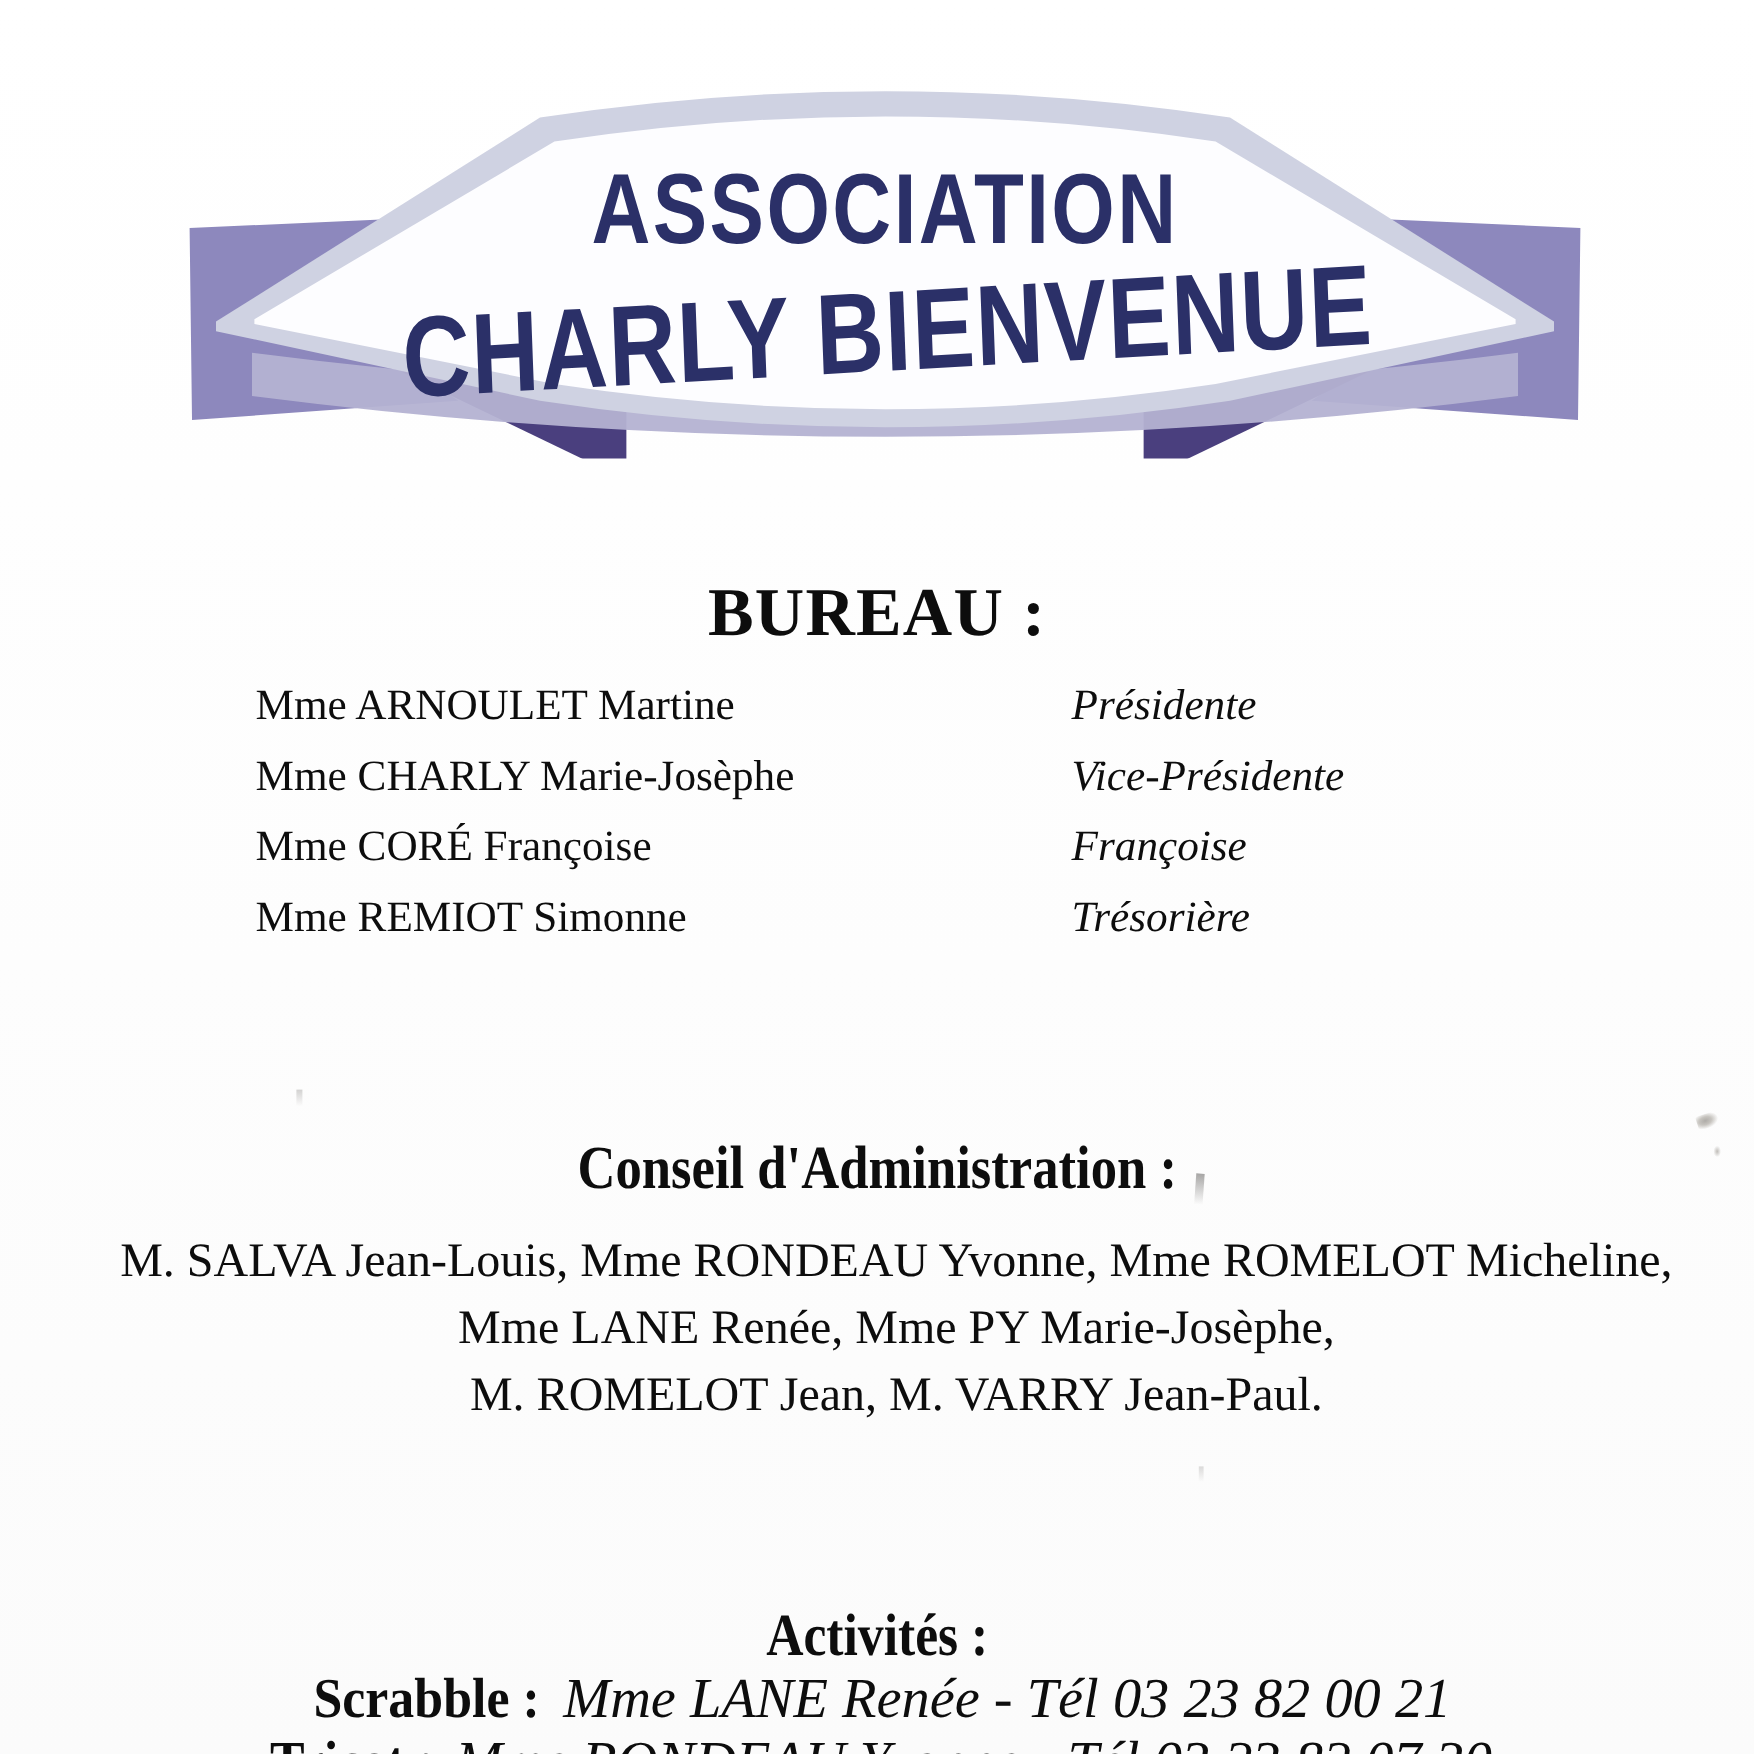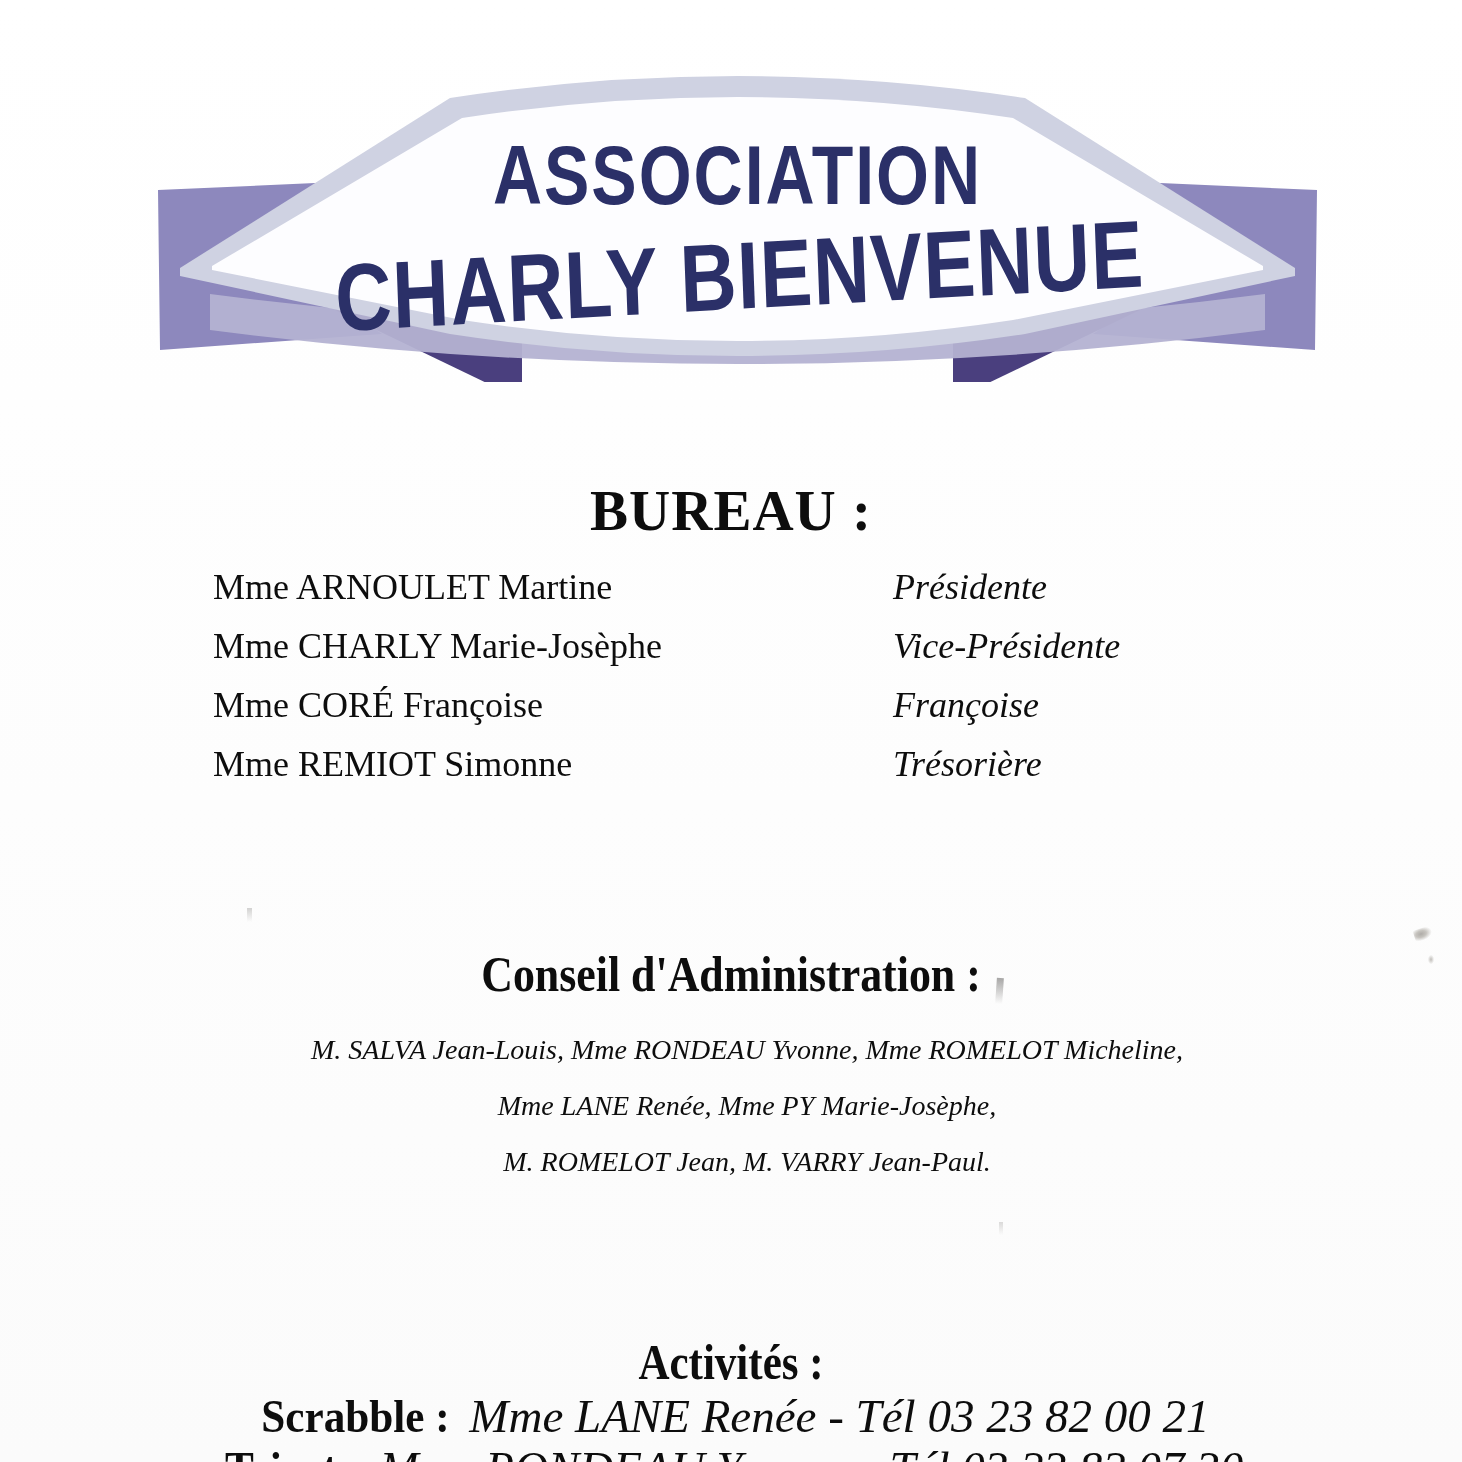--- a/index.html
+++ b/index.html
@@ -123,22 +123,21 @@
     letter-spacing: 0px;
   }
   .conseil-lines {
     position: absolute;
     left: 0;
     top: 1022px;
     width: 100%;
     text-align: center;
   }
   .conseil-line {
-    font-style: italic;
-    font-size: 28px;
+    font-size: 40px;
     line-height: 56px;
     color: #0d0d0d;
     white-space: nowrap;
     padding-left: 32px;
   }
 
   
   #activites-heading {
     top: 1333px;
     font-size: 50px;

